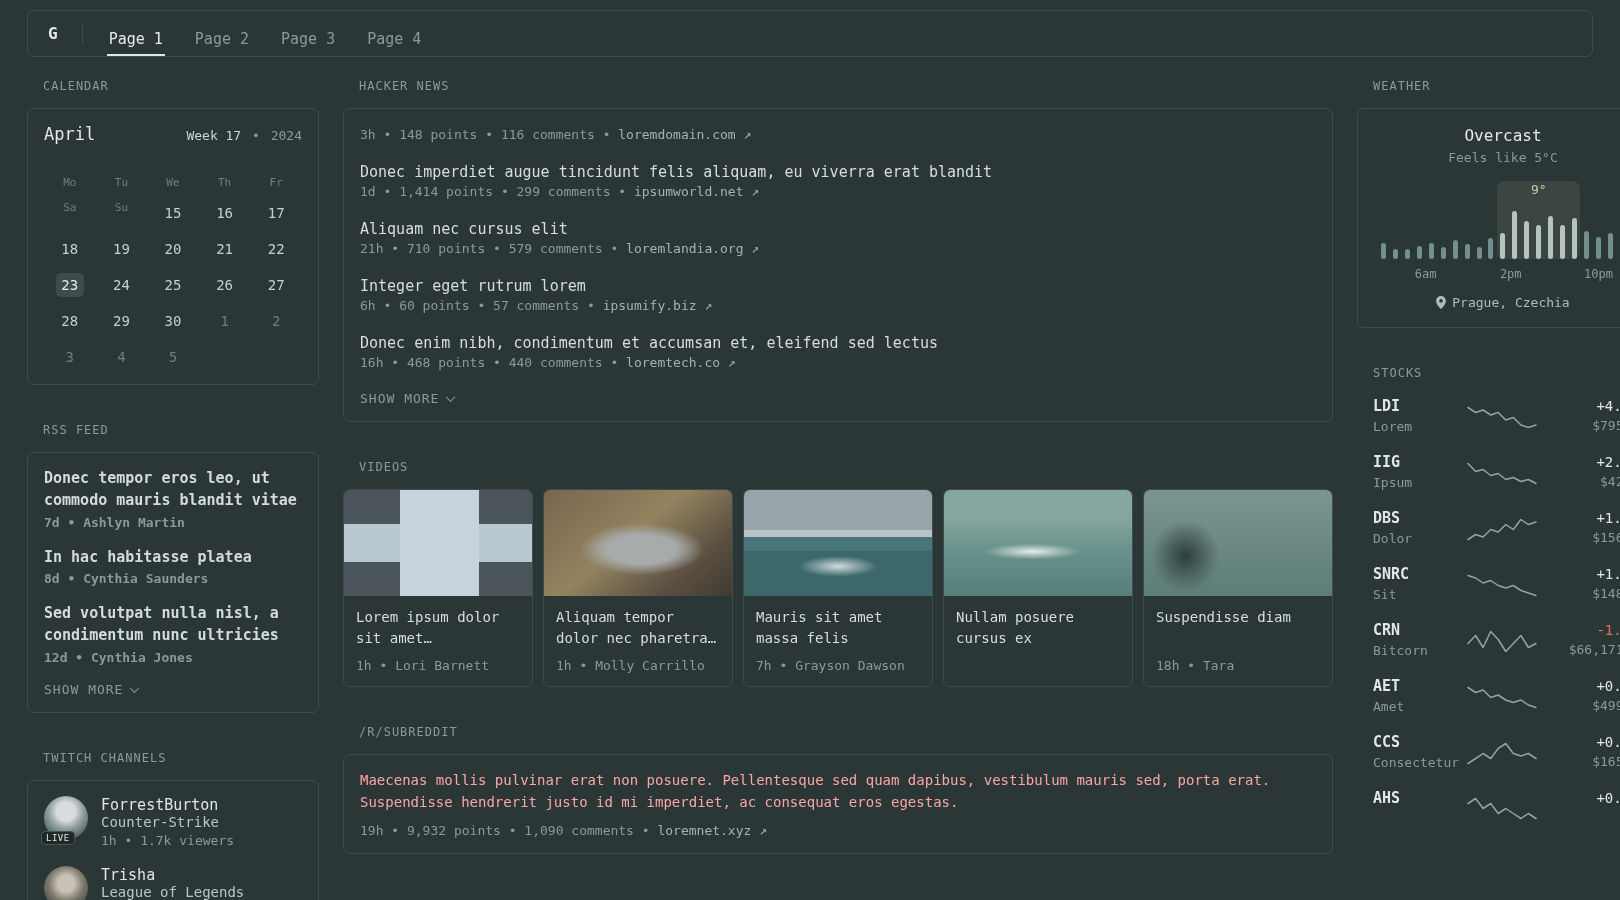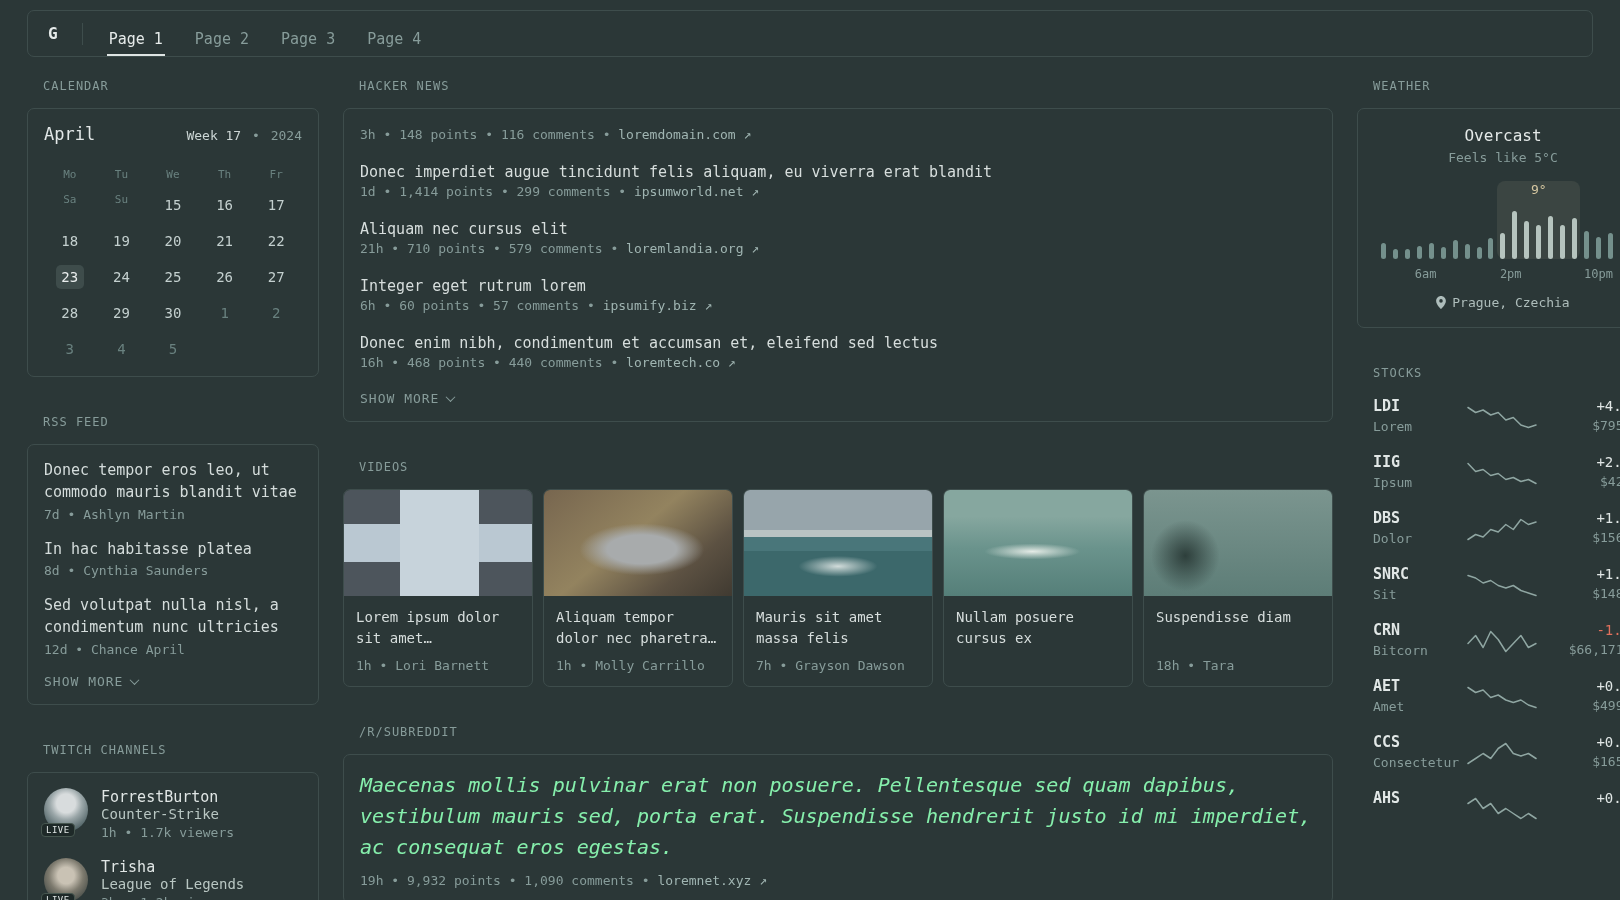--- a/index.html
+++ b/index.html
@@ -57,35 +57,35 @@
   .show-more{
     font-size:13px;color:var(--muted);letter-spacing:1px;
     display:flex;align-items:center;gap:8px;margin-top:6px;cursor:pointer;
   }
   .chev{
     width:7px;height:7px;display:inline-block;
     border-left:1.5px solid currentColor;border-bottom:1.5px solid currentColor;
     transform:rotate(-45deg) translate(1px,-1px);
   }
   
-  .cal-head{display:flex;justify-content:space-between;align-items:baseline;margin-bottom:24px;}
+  .cal-head{display:flex;justify-content:space-between;align-items:baseline;margin-bottom:32px;}
   .cal-month{font-size:17px;color:#e3e8e8;}
   .cal-week{font-size:13px;color:#ccd6d5;}
   .cal-week .dot{color:var(--muted);margin:0 3px;}
   .cal-week .yr{color:var(--muted);}
   .cal-grid{display:grid;grid-template-columns:repeat(5,1fr);row-gap:12px;text-align:center;}
   .cal-h{font-size:11px;color:var(--faint);}
   .cal-d{
     font-size:14px;color:#c4d0cf;width:28px;height:24px;line-height:24px;
     margin:0 auto;border-radius:5px;
   }
   .cal-d.muted{color:var(--faint);}
   .cal-d.today{background:#3e4c4b;color:#e9eded;}
   
-  .rss-item{margin-bottom:17px;}
+  .rss-item{margin-bottom:17px;font-weight:bold;}
   .rss-title{color:#d4dcdb;line-height:1.45;cursor:pointer;}
   
   .tw-item{display:flex;gap:13px;margin-bottom:18px;align-items:flex-start;cursor:pointer;}
   .avatar{width:44px;height:44px;border-radius:50%;position:relative;flex:none;}
   .av-1{background:radial-gradient(circle at 50% 35%,#d8dcdd 0 26%,#9aa6a8 45%,#55676a 75%,#3c4b4e);}
   .av-2{background:radial-gradient(circle at 50% 40%,#c9c2b4 0 24%,#7d7a6e 50%,#4a4f4a 78%,#353f3d);}
   .av-3{background:radial-gradient(circle at 50% 40%,#e8e4da 0 30%,#b3a68e 55%,#6b6a5e 80%,#474f4a);}
   .live{
     position:absolute;bottom:-5px;left:-3px;
     font-size:9px;letter-spacing:.5px;color:#e0e6e5;
@@ -120,21 +120,21 @@
       linear-gradient(180deg,#86a79f 0 25%,#6a938c 55%,#557f79);}
   .t5{background:
       radial-gradient(ellipse 26% 48% at 22% 62%,rgba(35,50,47,.85),rgba(0,0,0,0) 70%),
       linear-gradient(180deg,#7b958f,#5d7d77);}
   .v-title{
     padding:11px 12px 0;font-size:14px;line-height:1.5;color:#d7dedd;
     display:-webkit-box;-webkit-line-clamp:2;-webkit-box-orient:vertical;overflow:hidden;height:53px;
   }
   .v-meta{padding:9px 12px 13px;font-size:13px;color:var(--muted);white-space:nowrap;overflow:hidden;}
   
-  .sub-text{font-size:20px;line-height:1.55;color:#86efac;cursor:pointer;font-style:italic;}
+  .sub-text{font-size:14px;line-height:1.55;color:#fca5a5;cursor:pointer;}
   
   .weather-card{text-align:center;padding:17px 16px;}
   .w-cond{font-size:16px;color:#e4e9e8;}
   .w-feels{font-size:13px;color:var(--muted);margin-top:5px;}
   .w-chart{position:relative;height:78px;margin:16px 4px 0;}
   .w-hl{position:absolute;top:0;bottom:0;background:rgba(226,212,178,0.09);border-radius:8px;}
   .w-bars{
     position:absolute;left:0;right:0;bottom:0;height:52px;
     display:flex;align-items:flex-end;justify-content:space-between;padding:0 3px;
   }
@@ -228,21 +228,21 @@
         <div class="rss-item">
           <div class="rss-title">Donec tempor eros leo, ut commodo mauris blandit vitae</div>
           <div class="meta">7d • Ashlyn Martin</div>
         </div>
         <div class="rss-item">
           <div class="rss-title">In hac habitasse platea</div>
           <div class="meta">8d • Cynthia Saunders</div>
         </div>
         <div class="rss-item">
           <div class="rss-title">Sed volutpat nulla nisl, a condimentum nunc ultricies</div>
-          <div class="meta">12d • Chance April</div>
+          <div class="meta">12d • Cynthia Jones</div>
         </div>
         <div class="show-more">
           <span>SHOW MORE</span>
           <span class="chev"></span>
         </div>
       </div>
     </section>
 
     <section class="widget">
       <h2 class="sec">TWITCH CHANNELS</h2>

